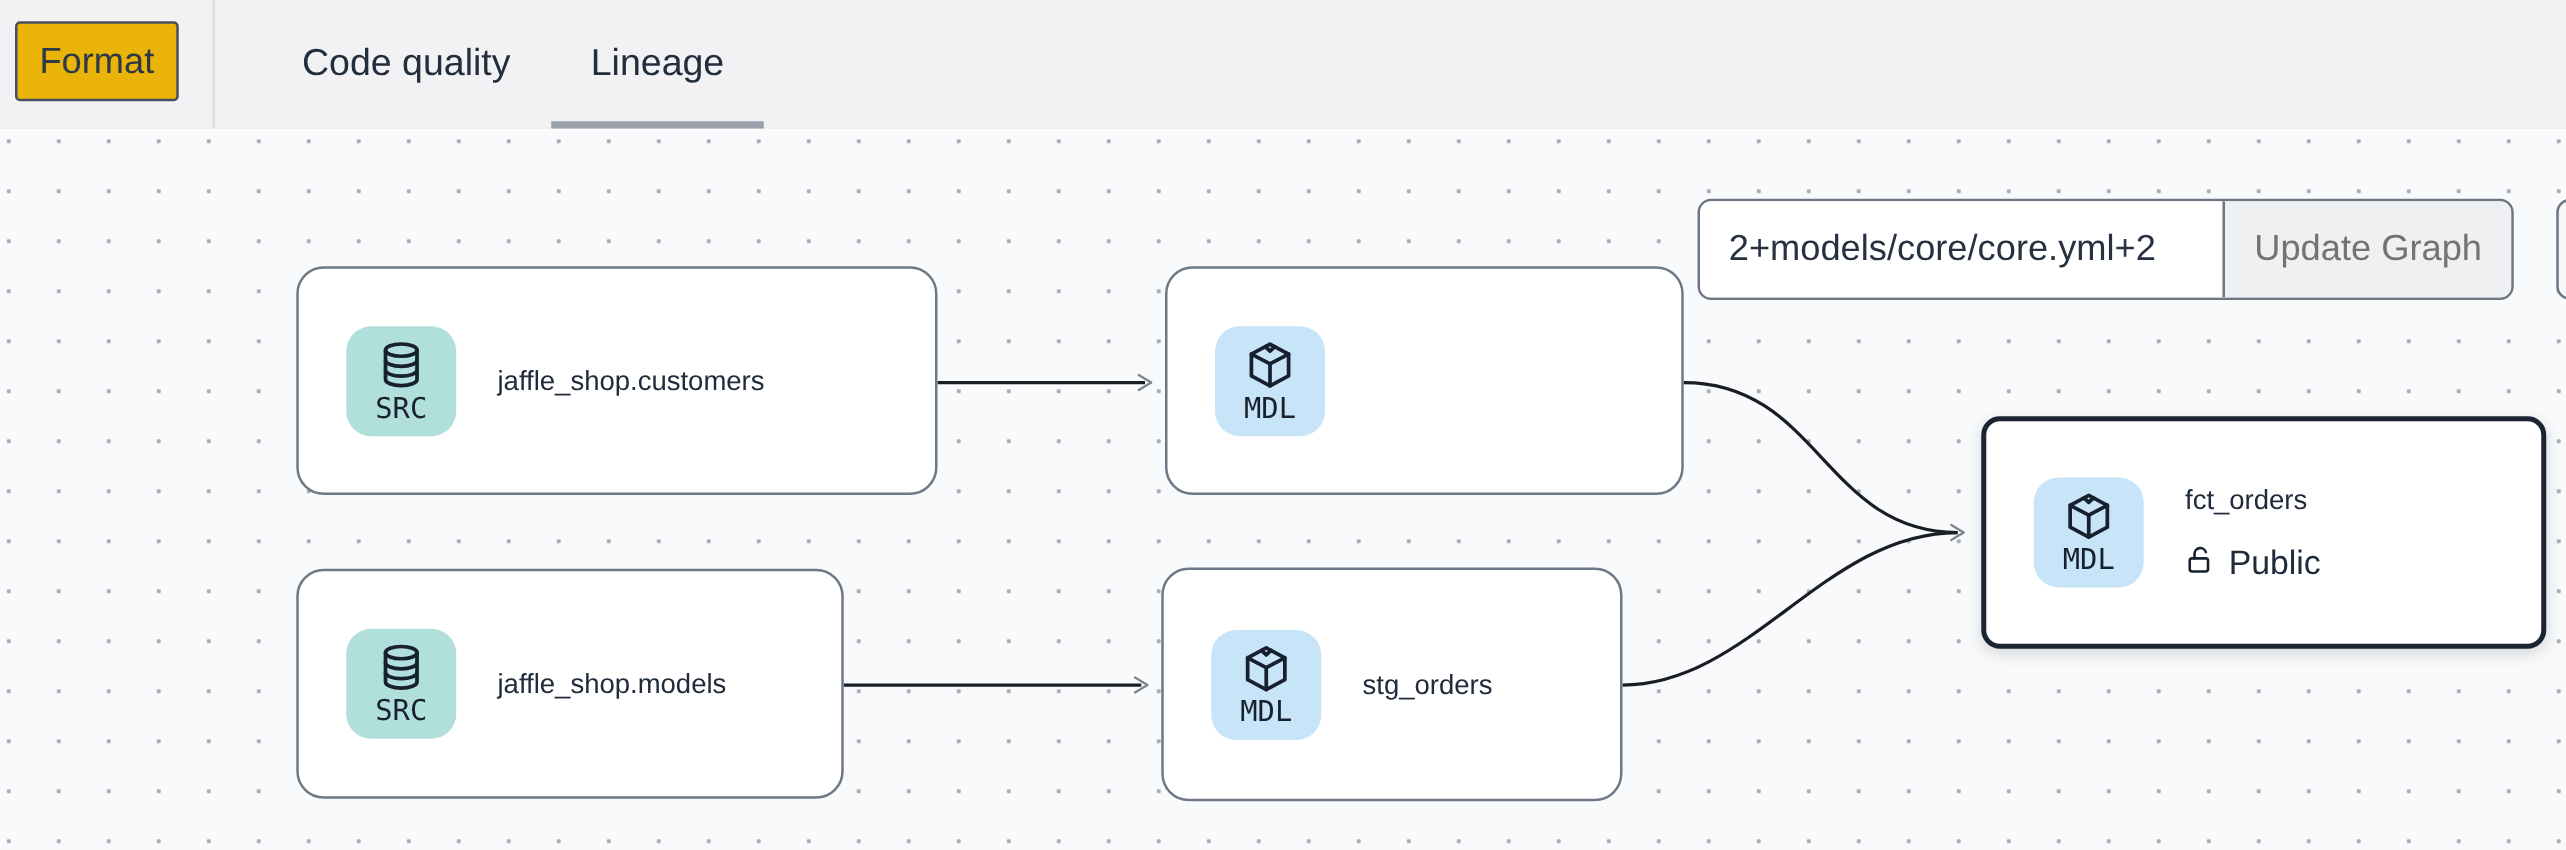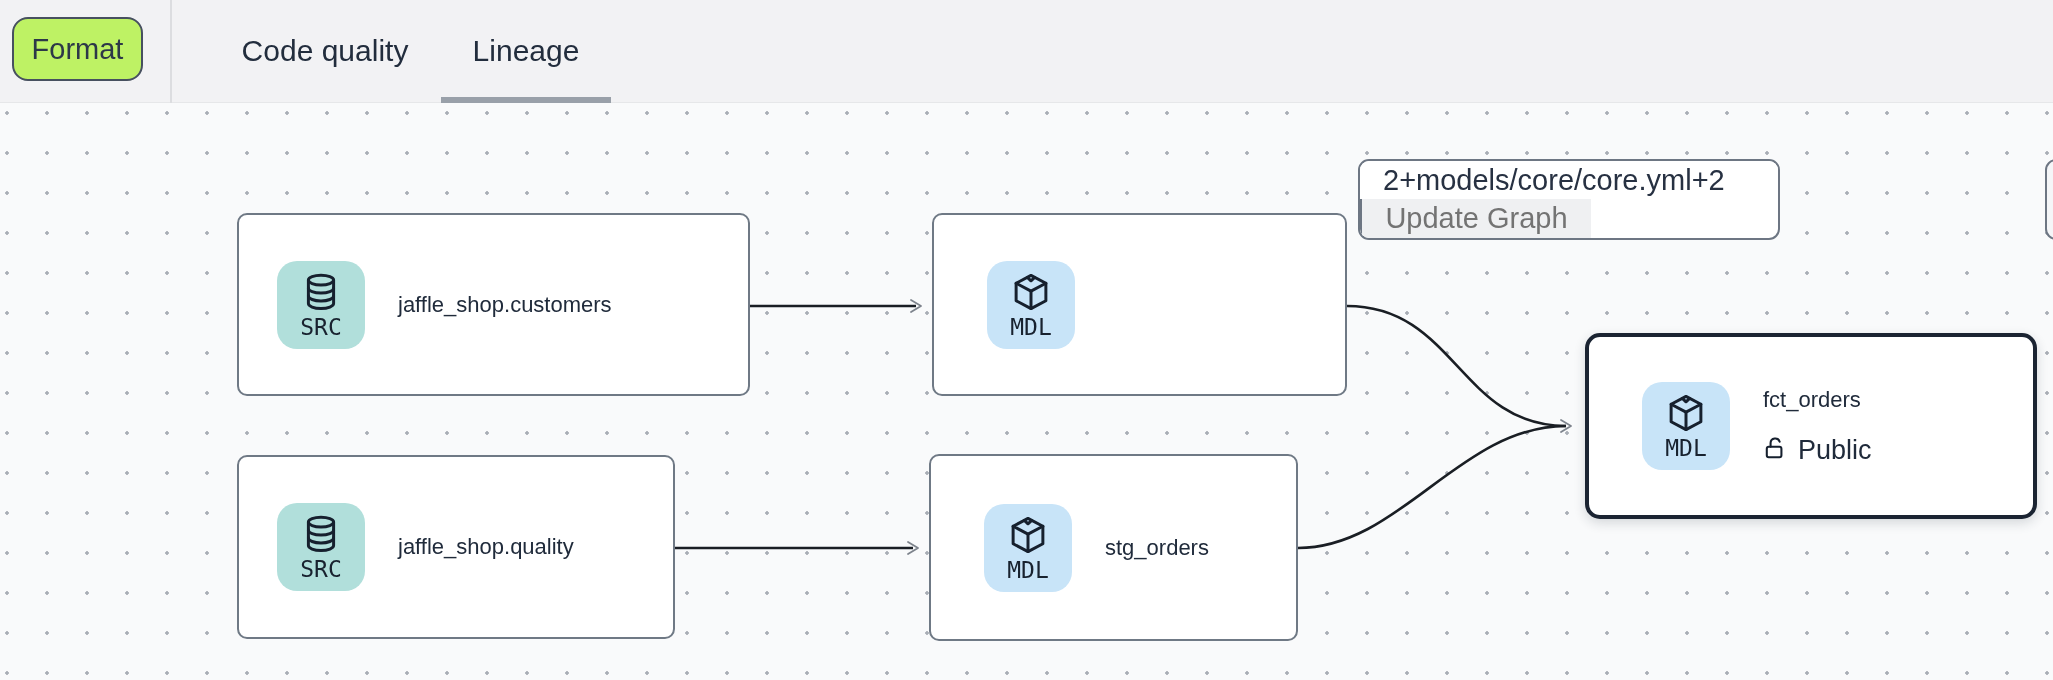--- a/index.html
+++ b/index.html
@@ -10,21 +10,21 @@
     background:#f9fafb; color:#202b3b;
   }
 
   
   .topbar {
     position:absolute; top:0; left:0; width:2053px; height:103px;
     background:#f2f2f4; border-bottom:1px solid #e6e7e9;
   }
   .format-btn {
     position:absolute; left:12px; top:17px; width:131px; height:64px;
-    background:#bef264; border:2px solid #47505f; border-radius:16px;
+    background:#eab308; border:2px solid #47505f; border-radius:4px;
     font-family:inherit; font-size:29px; color:#2d3848; cursor:pointer;
   }
   .topbar-divider {
     position:absolute; left:170px; top:0; width:2px; height:103px; background:#dcdde0;
   }
   .tab {
     position:absolute; top:0; height:102px; display:flex; align-items:center; justify-content:center;
     background:none; border:none; font-family:inherit; font-size:30px; color:#222d3d; cursor:pointer;
   }
   .tab-code    { left:205px; width:240px; }
@@ -37,49 +37,49 @@
   .canvas {
     position:absolute; top:103px; left:0; width:2053px; height:577px;
     background-color:#f9fafb;
     background-image:radial-gradient(circle, #a9aeb6 0, #a9aeb6 1.5px, transparent 2px);
     background-size:40px 40px; background-position:-13px -10px;
   }
   .edges { position:absolute; top:0; left:0; width:2053px; height:577px; pointer-events:none; }
 
   
   .node {
-    position:absolute; background:#ffffff; border:2px solid #6f7985; border-radius:10px;
+    position:absolute; background:#ffffff; border:2px solid #6f7985; border-radius:22px;
     display:flex; align-items:center; padding-left:38px; gap:33px; cursor:pointer;
   }
   .n1 { left:237px;  top:110px; width:513px; height:183px; }
   .n2 { left:932px;  top:110px; width:415px; height:183px; }
   .n3 { left:237px;  top:352px; width:438px; height:184px; }
   .n4 { left:929px;  top:351px; width:369px; height:187px; }
   .n5 { left:1585px; top:230px; width:452px; height:186px; }
   .node.selected {
     border:4px solid #1b2432; border-radius:15px;
     box-shadow:0 4px 12px rgba(27,36,50,.16);
   }
   .badge {
     width:88px; height:88px; border-radius:20px; flex:none;
     display:flex; flex-direction:column; align-items:center; justify-content:center;
   }
   .badge-src { background:#b1dfdb; }
-  .badge-mdl { background:#c8e4f8;margin-left:15px; }
+  .badge-mdl { background:#c8e4f8; }
   .badge-label {
     font-family:"DejaVu Sans Mono",monospace; font-size:23px; color:#18222f; line-height:1; margin-top:3px;
   }
   .node-label { font-size:22px; color:#202b3b; white-space:nowrap; }
   .node-meta  { display:flex; flex-direction:column; gap:22px; }
   .access-row { display:flex; gap:9px; font-size:27px; color:#202b3b; }
 
   
   .selector-group {
     position:absolute; left:1358px; top:56px; height:81px; display:flex;
-    border:2px solid #6d7683; border-radius:11px; overflow:hidden; background:#ffffff;flex-direction:column;
+    border:2px solid #6d7683; border-radius:11px; overflow:hidden; background:#ffffff;
   }
   .selector-input {
     width:418px; height:100%; border:none; outline:none; padding:0 10px 0 23px;
     font-family:inherit; font-size:29px; color:#273142; background:#ffffff;
   }
   .update-btn {
     width:231px; height:100%; border:none; border-left:2px solid #6d7683;
     background:#eff0f2; font-family:inherit; font-size:29px; color:#737373; cursor:pointer;
   }
   .partial-pill {
@@ -144,21 +144,21 @@
   <div class="node n3">
     <span class="badge badge-src">
       <svg class="icon-svg" width="42" height="42" viewBox="0 0 24 24">
         <ellipse cx="12" cy="5.2" rx="7.2" ry="2.8"></ellipse>
         <path d="M4.8 5.2 v13.4 a7.2 2.8 0 0 0 14.4 0 v-13.4"></path>
         <path d="M4.8 9.8 a7.2 2.8 0 0 0 14.4 0"></path>
         <path d="M4.8 14.3 a7.2 2.8 0 0 0 14.4 0"></path>
       </svg>
       <span class="badge-label">SRC</span>
     </span>
-    <span class="node-label">jaffle_shop.quality</span>
+    <span class="node-label">jaffle_shop.models</span>
   </div>
 
   <div class="node n4">
     <span class="badge badge-mdl">
       <svg class="icon-svg" width="42" height="42" viewBox="0 0 24 24">
         <path d="M12 2.5 L20.5 7 V17 L12 21.5 L3.5 17 V7 Z"></path>
         <path d="M3.5 7 L12 11.5 L20.5 7"></path>
         <path d="M12 11.5 V21.5"></path>
         <path d="M9.9 3.7 L12 5.6 L14.1 3.7"></path>
       </svg>

